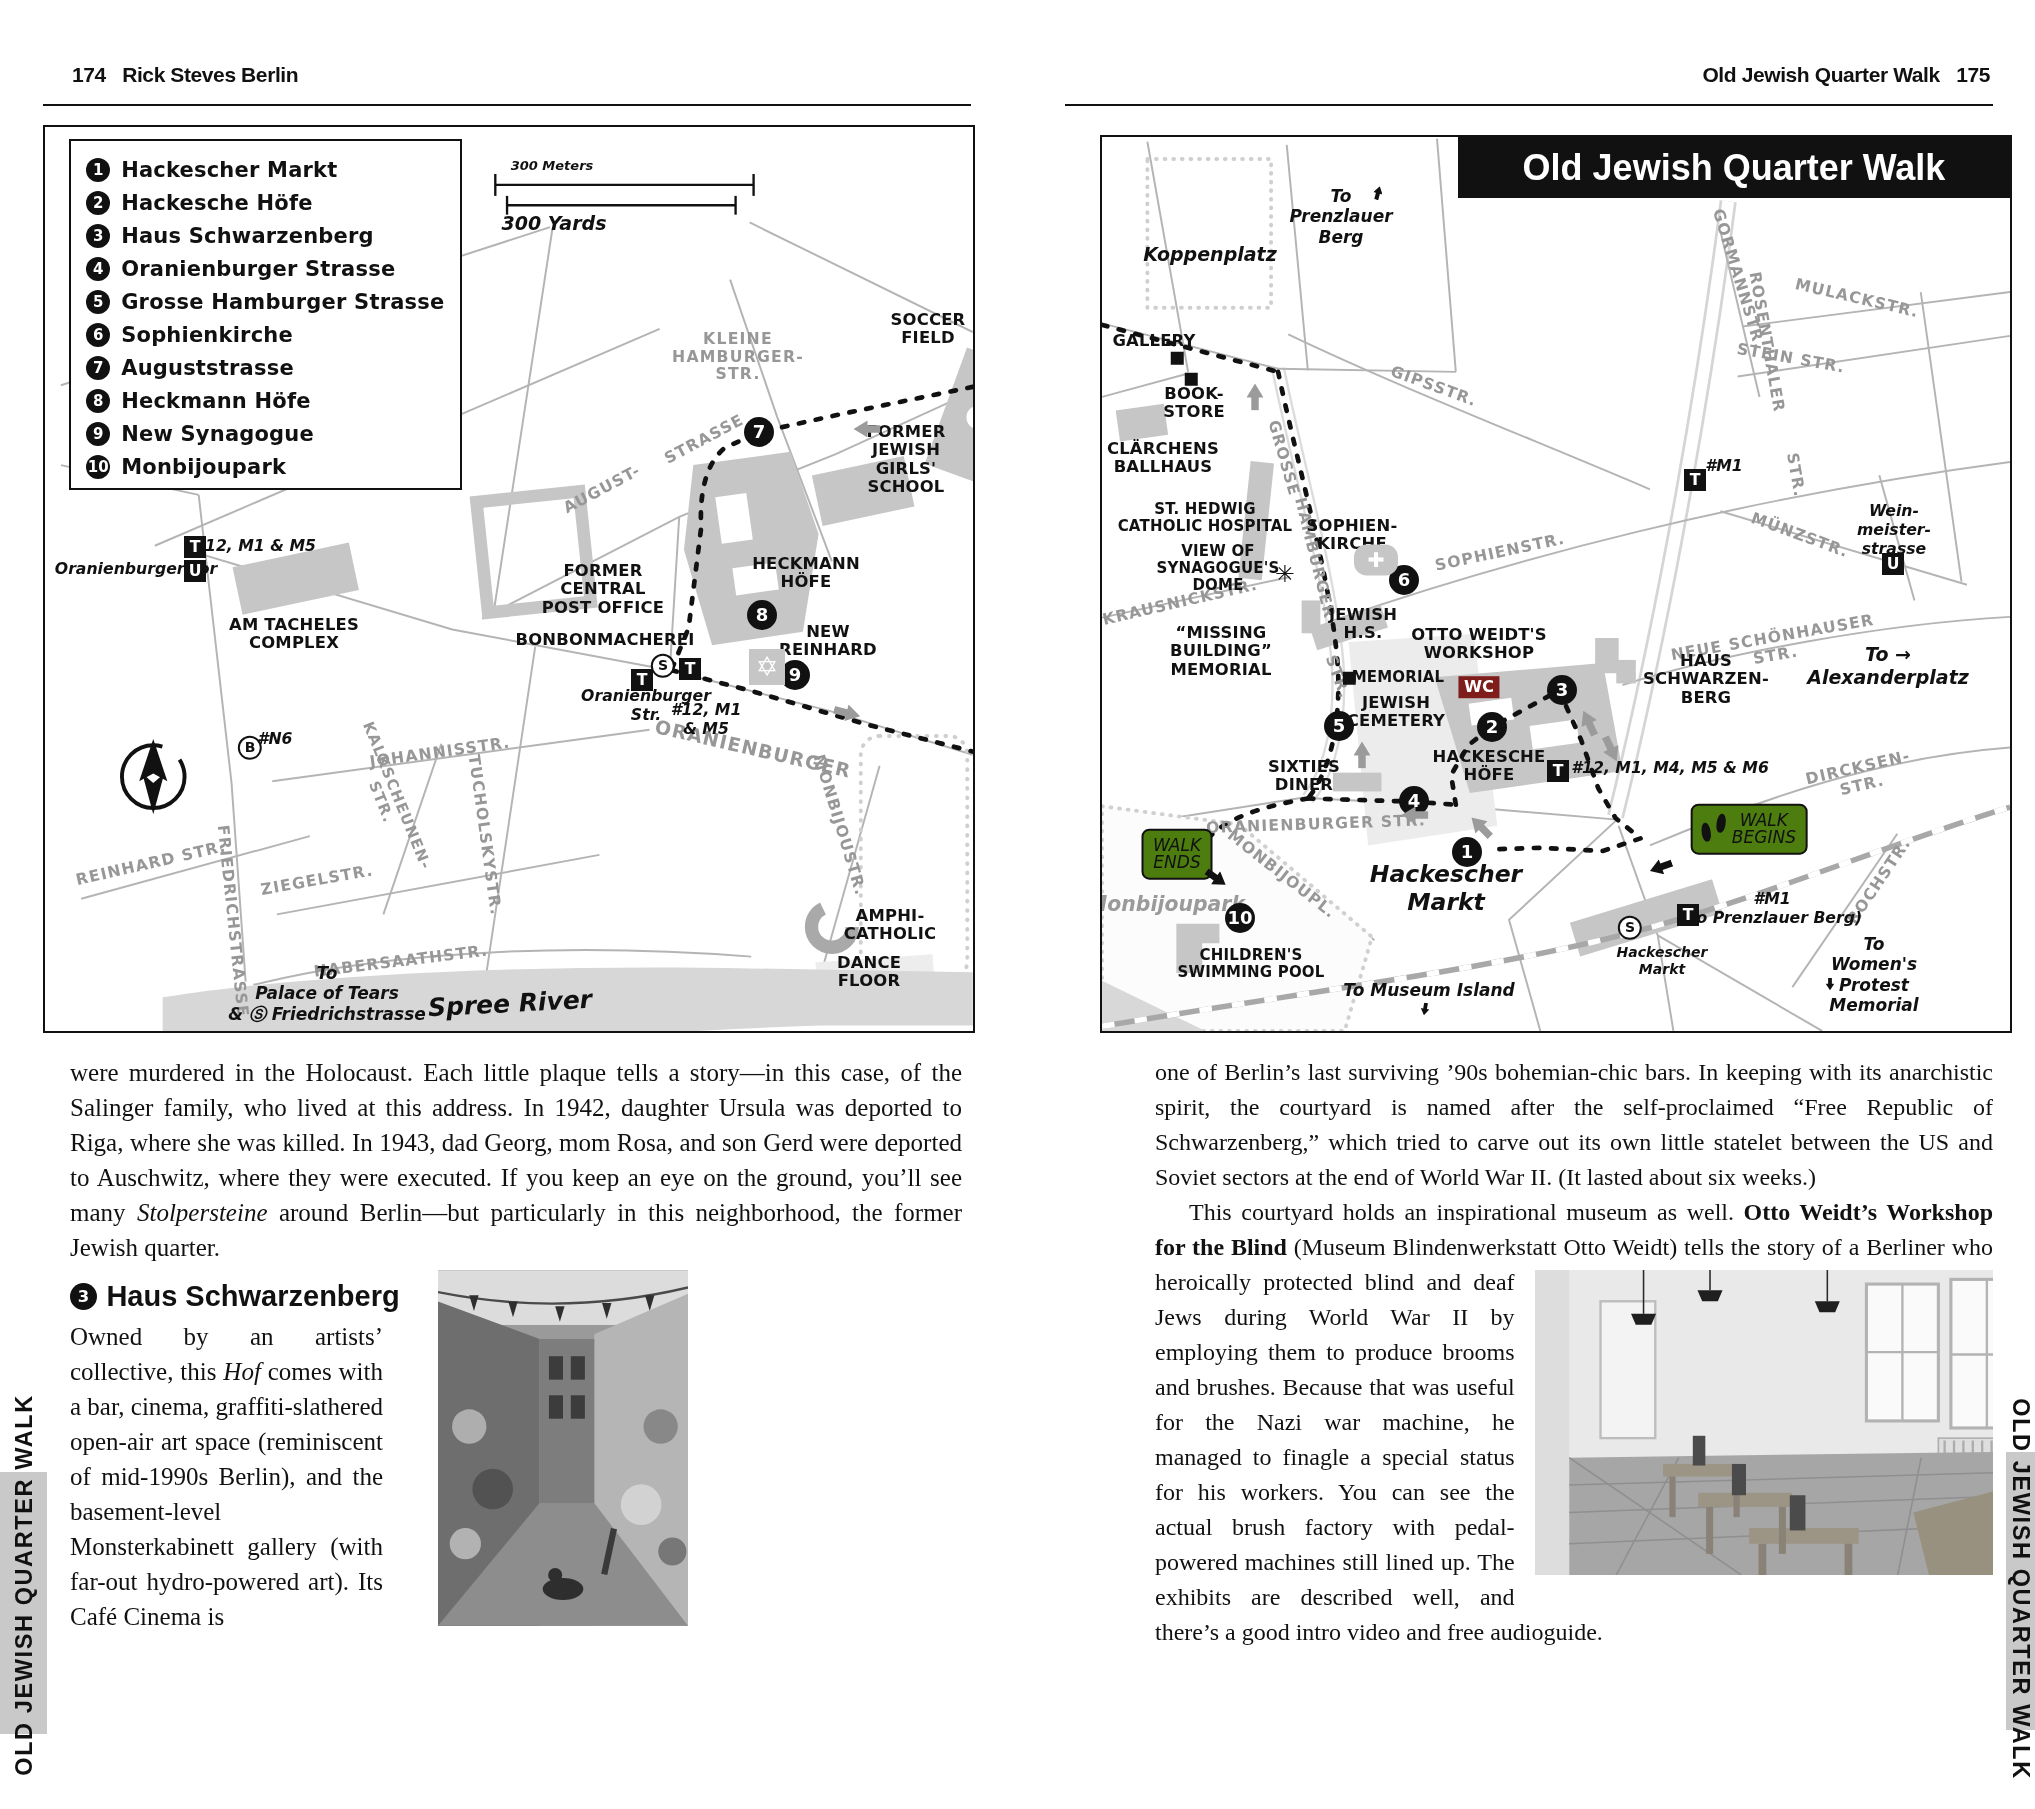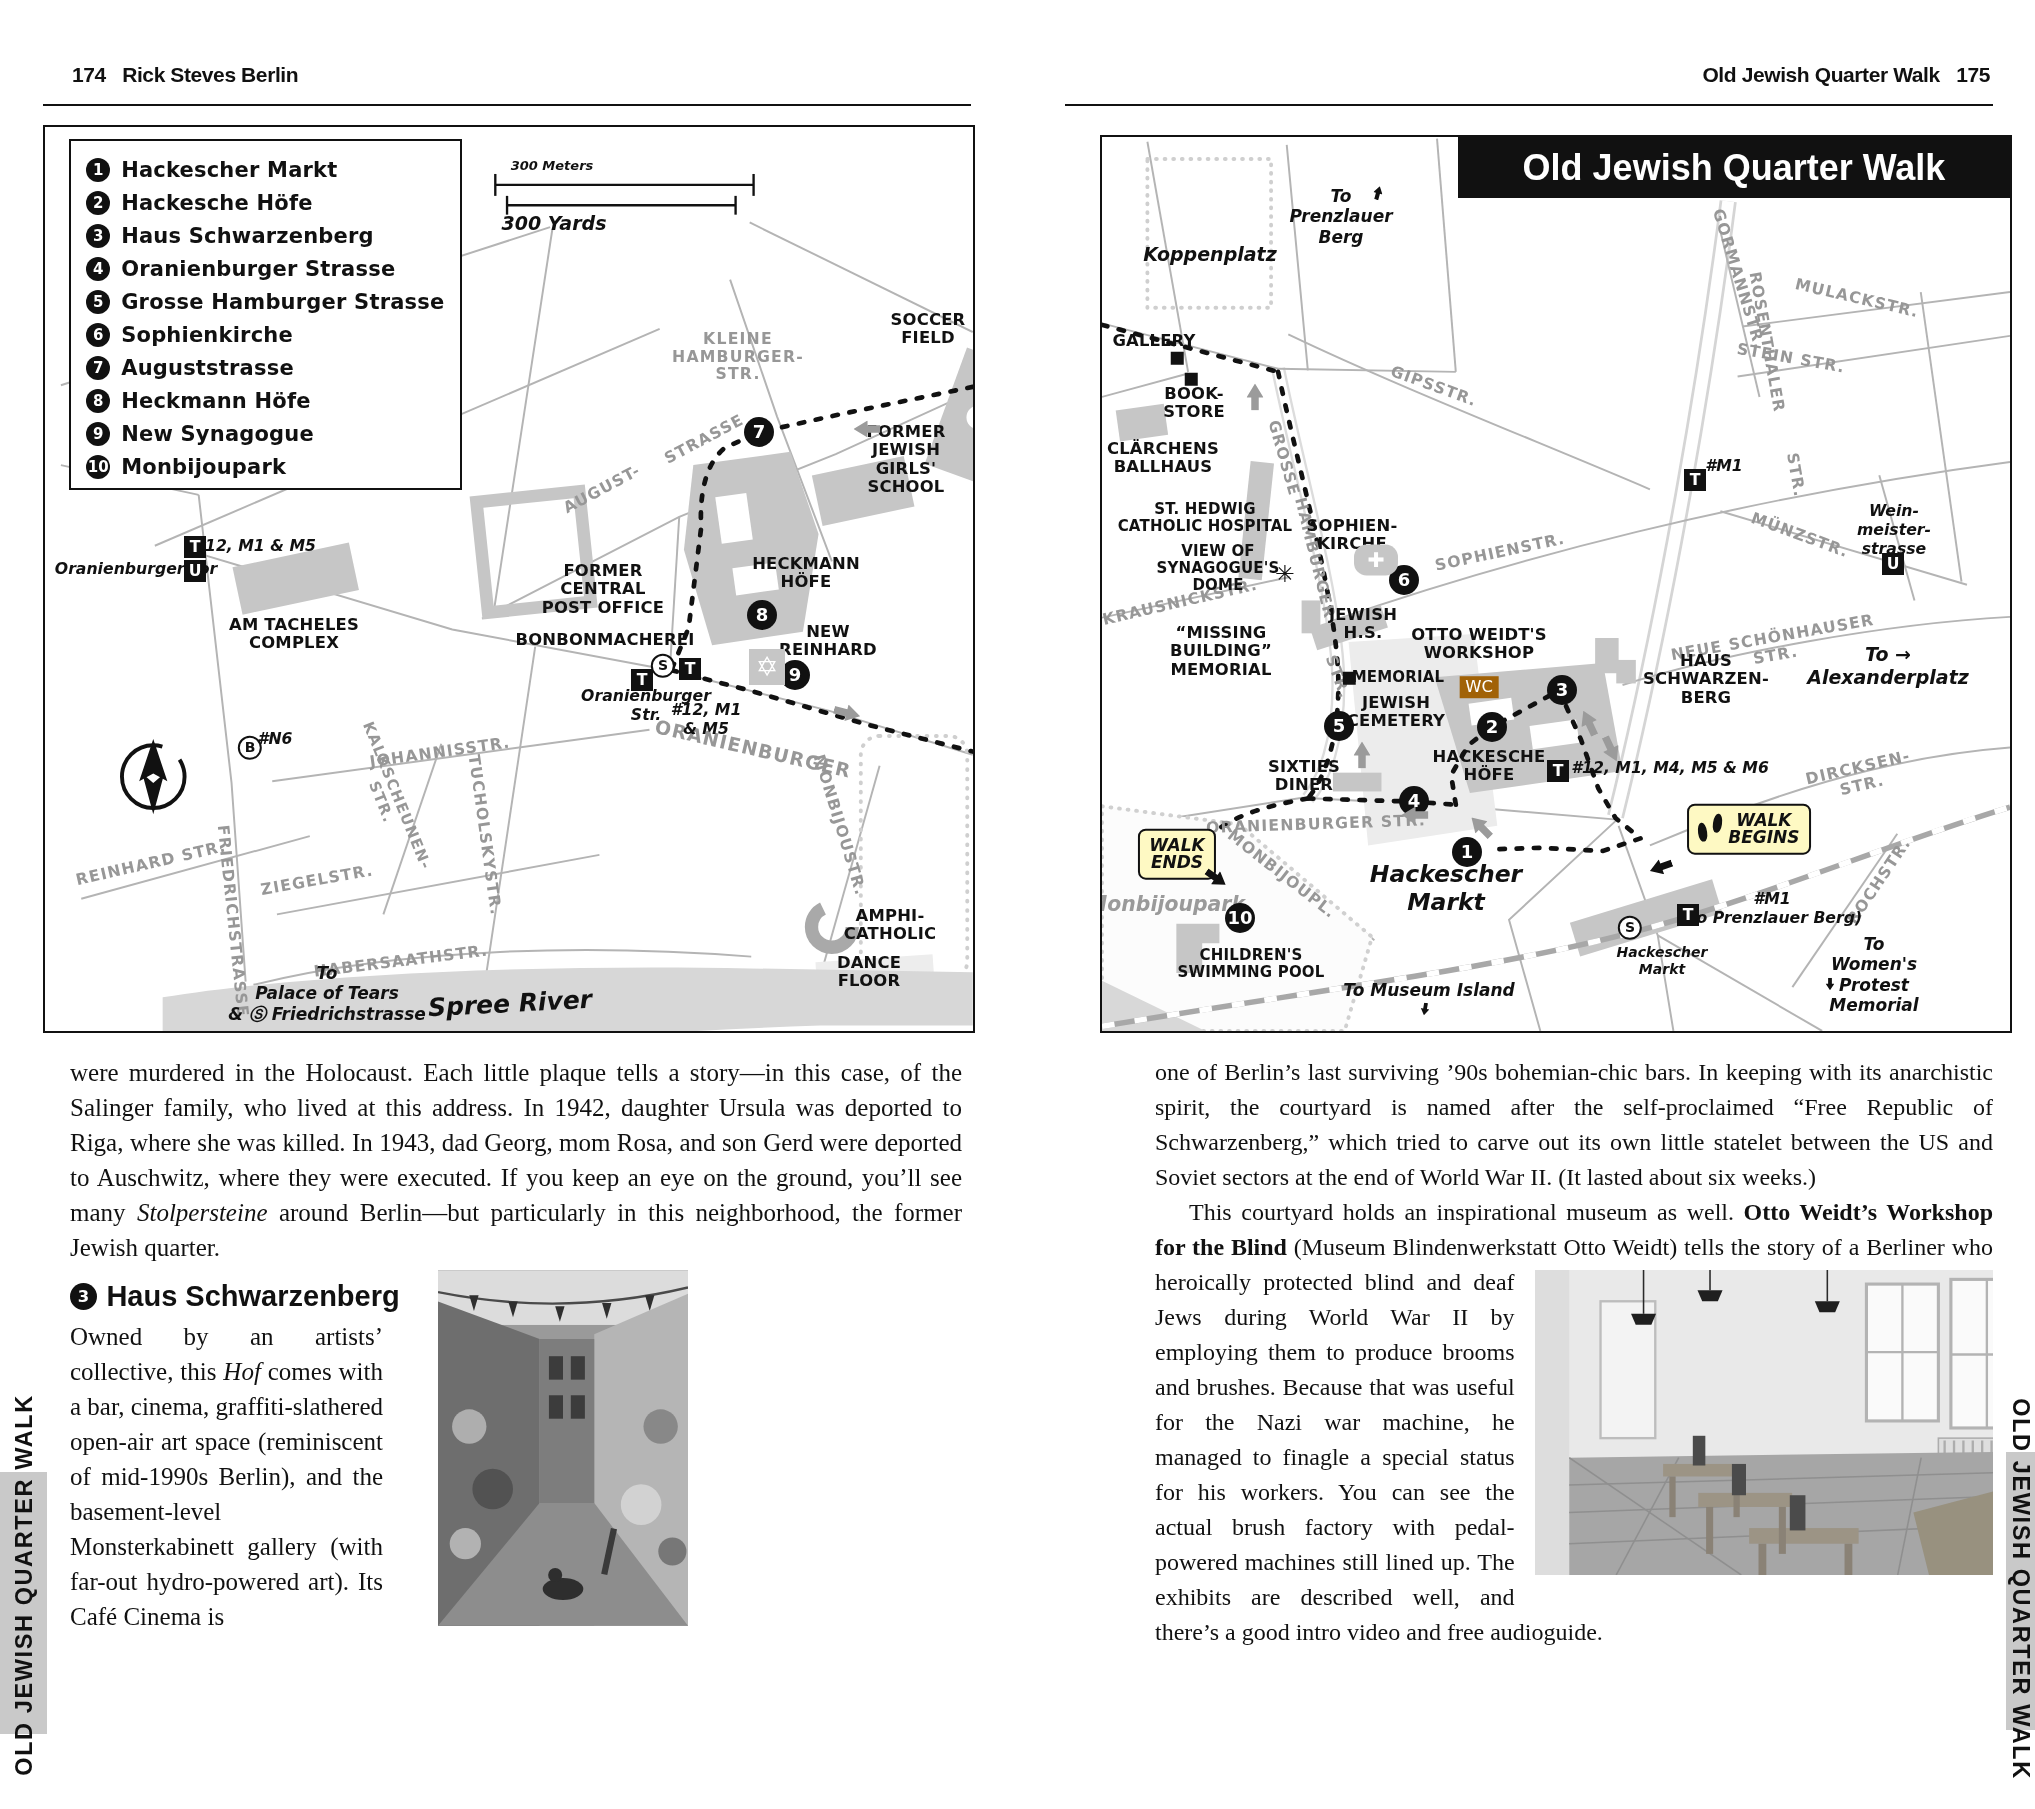--- a/index.html
+++ b/index.html
@@ -18,28 +18,28 @@
   .lbl-street{color:#979797;font-weight:bold;font-size:15.7px;letter-spacing:1.2px;}
   .lbl-place{font-weight:bold;font-size:16.4px;letter-spacing:0.2px;}
   .lbl-hand{font-weight:bold;font-style:italic;font-size:17px;line-height:1.2;}
   .lbl-handgray{font-weight:bold;font-style:italic;font-size:19px;color:#9a9a9a;}
   .lbl-num{background:#111;color:#fff;border-radius:50%;width:30px;height:30px;font-weight:bold;
            font-size:18px;display:flex;align-items:center;justify-content:center;}
   .lbl-t,.lbl-u{background:#111;color:#fff;width:22px;height:22px;font-weight:bold;font-size:15.7px;
            display:flex;align-items:center;justify-content:center;font-family:"DejaVu Sans",sans-serif;}
   .lbl-s,.lbl-b{background:#fff;border:2.3px solid #111;border-radius:50%;width:20.4px;height:20.4px;
            font-weight:bold;font-size:14px;display:flex;align-items:center;justify-content:center;}
-  .lbl-wc{background:#a16207;color:#fff;font-weight:normal;font-size:16.4px;padding:1.6px 5.5px;}
+  .lbl-wc{background:#7f1d1d;color:#fff;font-weight:bold;font-size:16.4px;padding:1.6px 5.5px;}
   .lbl-star{width:36px;height:36px;background:#c6c6c6;color:#fff;font-size:27px;display:flex;
             align-items:center;justify-content:center;}
   .lbl-church{width:44px;height:31px;background:#c6c6c6;border-radius:12.5px;color:#fff;font-size:20.4px;
             display:flex;align-items:center;justify-content:center;}
   .lbl-burst{font-size:23.5px;}
   .lbl-dot{width:12.5px;height:12.5px;background:#111;}
-  .lbl-box{border:2.3px solid #111;border-radius:7.8px;background:#fef9c3;padding:5.5px 9.4px;font-weight:bold;
+  .lbl-box{border:2.3px solid #111;border-radius:7.8px;background:#4d7c0f;padding:5.5px 9.4px;font-weight:normal;
            font-style:italic;font-size:17px;display:flex;align-items:center;gap:6.3px;line-height:1.05;}
   .lbl-agrow{width:27px;height:17px;background:#9b9b9b;
      clip-path:polygon(100% 50%,48% 0,48% 28%,0 28%,0 72%,48% 72%,48% 100%);}
   .lbl-ablack{width:23.5px;height:15.7px;background:#111;
      clip-path:polygon(100% 50%,48% 0,48% 28%,0 28%,0 72%,48% 72%,48% 100%);}
   .feet{display:inline-block;width:23.5px;height:31px;position:relative;}
   .feet::before,.feet::after{content:"";position:absolute;width:8.6px;height:19px;background:#111;
       border-radius:50% 50% 45% 45%;}
   .feet::before{left:0;top:9.4px;transform:rotate(-8deg);}
   .feet::after{right:0;top:0;transform:rotate(8deg);}

